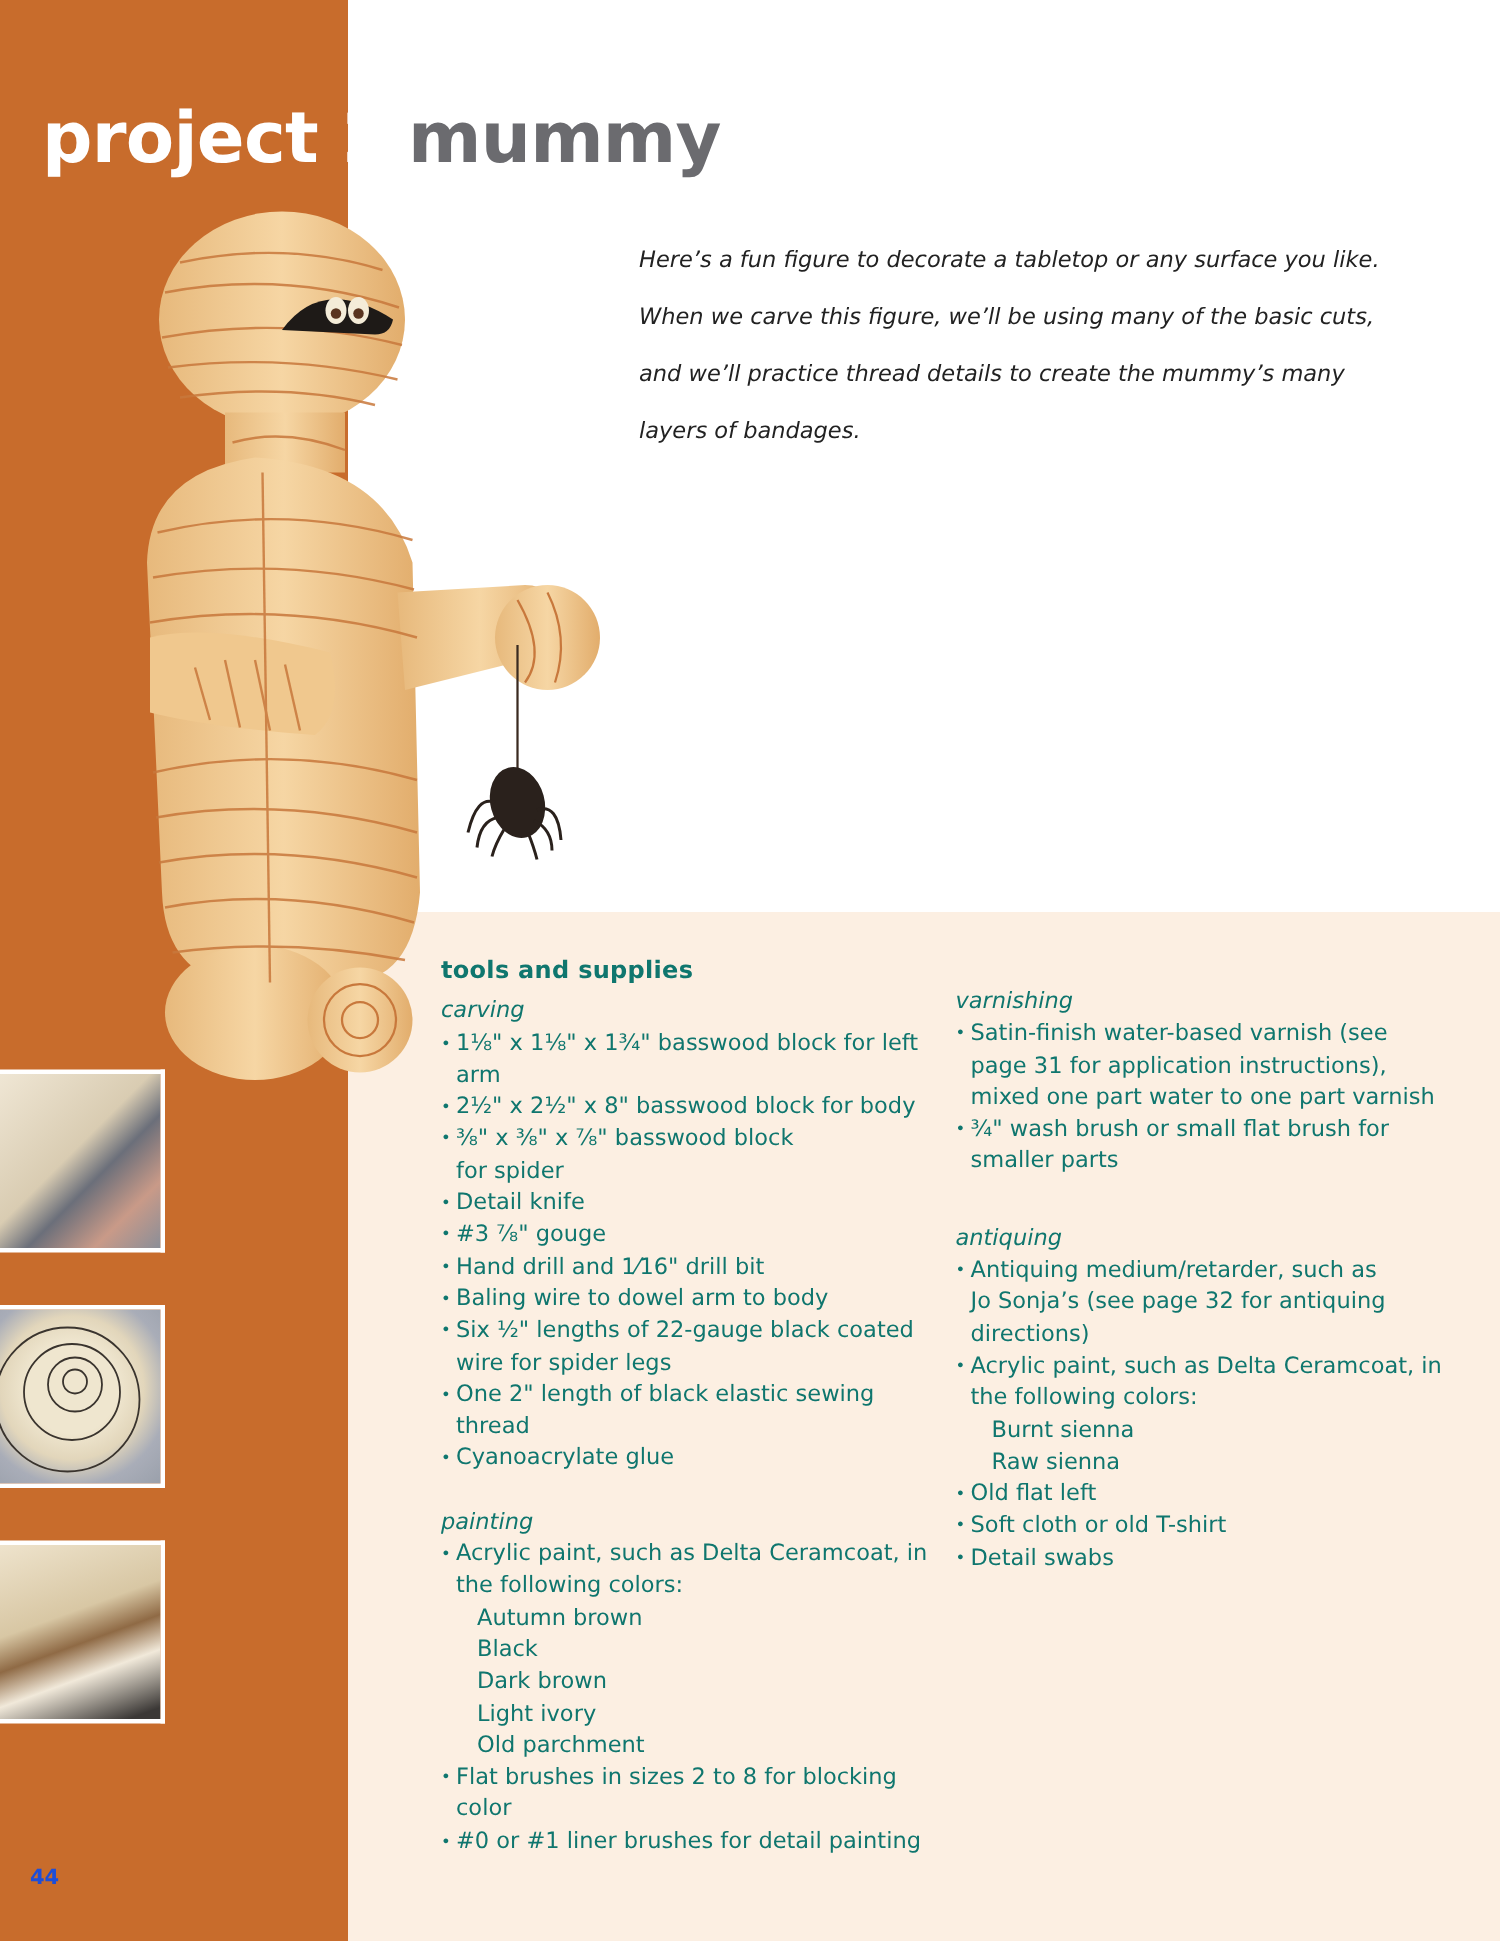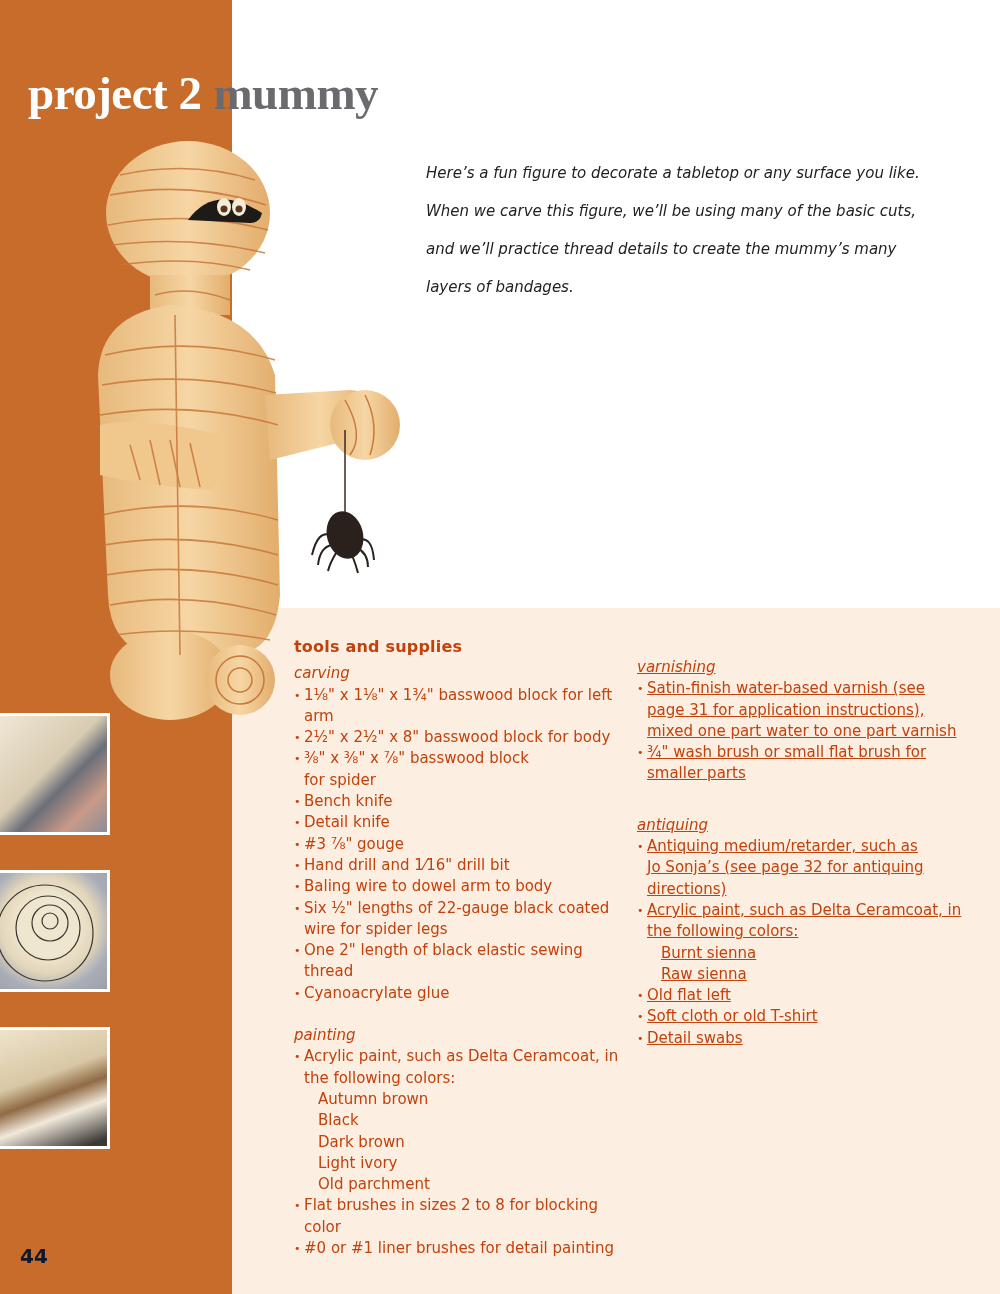--- a/index.html
+++ b/index.html
@@ -5,40 +5,40 @@
   html, body { margin:0; padding:0; }
   body { width:1000px; height:1294px; position:relative; overflow:hidden; background:#ffffff; font-family:"DejaVu Sans", sans-serif; }
   .sidebar { position:absolute; left:0; top:0; width:232px; height:1294px; background:#c86c2c; }
   .cream { position:absolute; left:232px; top:608px; width:768px; height:686px; background:#fcefe2; }
   .title { position:absolute; left:28px; top:58px; font-size:47px; line-height:70px; white-space:nowrap; letter-spacing:-0.5px; }
   .title .bold { color:#ffffff; font-weight:bold; }
   .title .light { color:#6b6b6f; margin-left:12px; }
   .intro { position:absolute; left:426px; top:154px; width:540px; font-size:15px; line-height:38px; color:#222; }
   .intro p { margin:0;font-style:italic; }
   .thumb { position:absolute; left:0; width:110px; border:3px solid #ffffff; border-left:none; box-sizing:border-box; overflow:hidden; }
-  .pagenum { position:absolute; left:20px; top:1244px; color:#0f172a; font-weight:bold; font-size:20px; }
-  .col { position:absolute; font-size:15px; line-height:21.3px; color:#c2410c; }
+  .pagenum { position:absolute; left:20px; top:1244px; color:#1d4ed8; font-weight:bold; font-size:14px; }
+  .col { position:absolute; font-size:15px; line-height:21.3px; color:#0f766e; }
   .col1 { left:294px; top:636px; width:340px; }
-  .col2 { left:637px; top:657px; width:330px;text-decoration:underline; }
+  .col2 { left:637px; top:657px; width:330px; }
   .heading { font-weight:bold; font-size:16px; margin-bottom:6px; letter-spacing:0.2px; }
   .sub { font-style:italic; margin-top:0; }
   .gap { height:21px; }
   ul { list-style:none; margin:0; padding:0; }
   li.item { position:relative; padding-left:10px; }
   li.item:before { content:"•"; position:absolute; left:0; font-size:11px; }
   li.color { padding-left:24px; }
   .figure { position:absolute; left:80px; top:135px; width:330px; height:590px; }
 </style>
 </head>
 <body>
 
 <div class="sidebar"></div>
 <div class="cream"></div>
 
-<h1 class="title" style="margin:0;font-family:Liberation Serif, serif;">
+<h1 class="title" style="margin:0;">
   <span class="bold">project 2</span><span class="light">mummy</span>
 </h1>
 
 <svg class="figure" viewBox="0 0 330 590">
   <defs>
     <linearGradient id="wood" x1="0" y1="0" x2="1" y2="0">
       <stop offset="0" stop-color="#e7b97c"></stop>
       <stop offset="0.5" stop-color="#f6d6a4"></stop>
       <stop offset="1" stop-color="#e2ad6c"></stop>
     </linearGradient>
@@ -126,21 +126,20 @@
 
 <div class="pagenum">44</div>
 
 <div class="col col1">
   <div class="heading">tools and supplies</div>
   <div class="sub">carving</div>
   <ul>
     <li class="item">1⅛" x 1⅛" x 1¾" basswood block for left arm</li>
     <li class="item">2½" x 2½" x 8" basswood block for body</li>
     <li class="item" style="width:240px;">⅜" x ⅜" x ⅞" basswood block for spider</li>
-    <li class="item">Bench knife</li>
     <li class="item">Detail knife</li>
     <li class="item">#3 ⅞" gouge</li>
     <li class="item">Hand drill and 1⁄16" drill bit</li>
     <li class="item">Baling wire to dowel arm to body</li>
     <li class="item">Six ½" lengths of 22-gauge black coated wire for spider legs</li>
     <li class="item">One 2" length of black elastic sewing thread</li>
     <li class="item">Cyanoacrylate glue</li>
   </ul>
   <div class="gap"></div>
   <div class="sub">painting</div>

